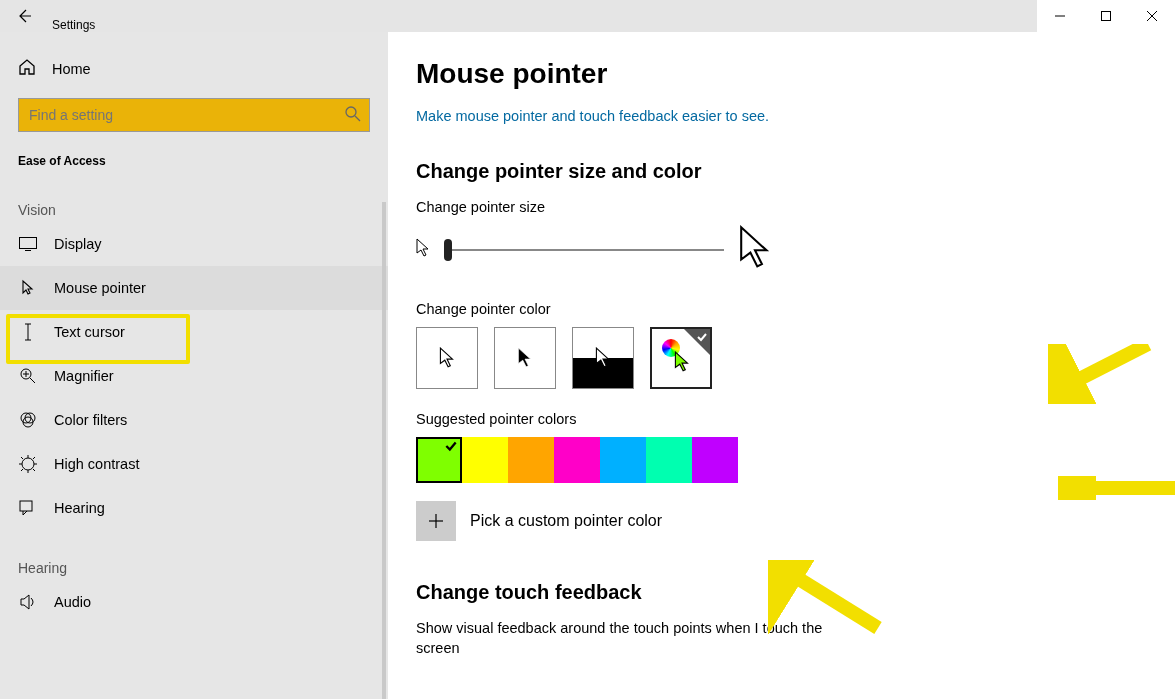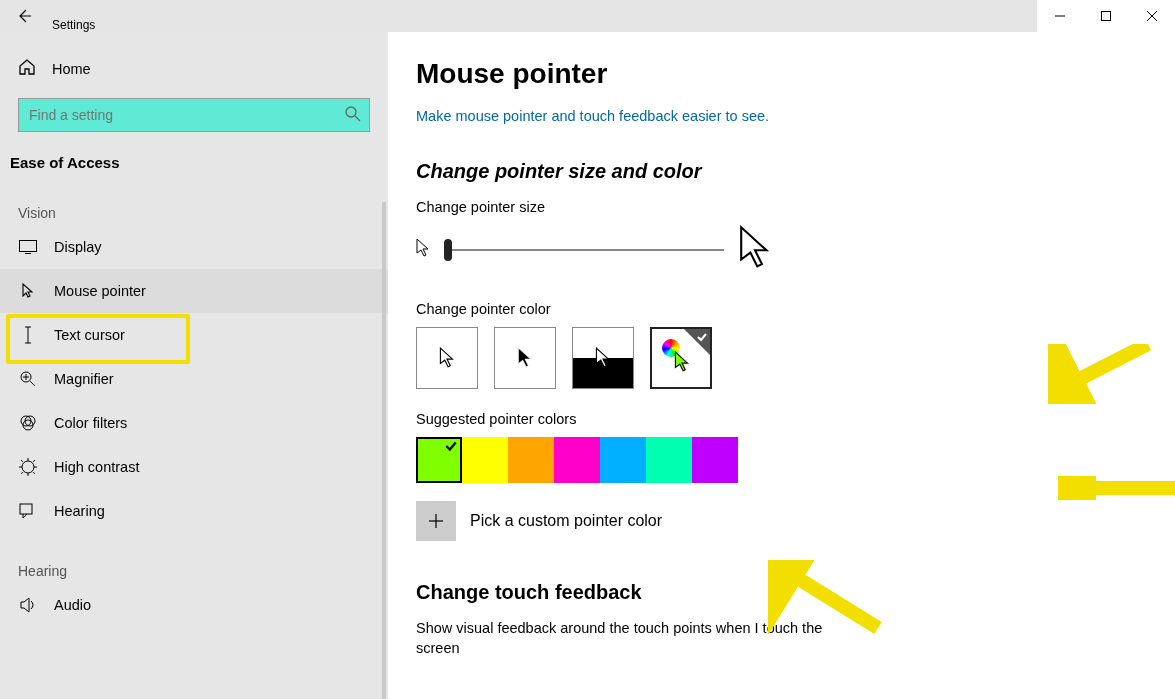--- a/index.html
+++ b/index.html
@@ -16,34 +16,34 @@
 
   
   .wrap { display:flex; height: calc(699px - 32px); }
   .sidebar { width:388px; background:#e6e6e6; padding-top:16px; position:relative; }
   .content { flex:1; background:#ffffff; padding: 26px 0 0 28px; position:relative; overflow:hidden; }
 
   
   .home-row { display:flex; align-items:center; height:42px; padding-left:18px; gap:16px; }
   .home-row .label { font-size:14.5px; }
   .search-row { margin: 8px 18px 0 18px; position:relative; }
-  .search-box { width:100%; height:34px; border:1px solid #999; background:#5eead4; padding:0 23px 0 10px; font-size:14px; color:#555;}
+  .search-box { width:100%; height:34px; border:1px solid #999; background:#eab308; padding:0 23px 0 10px; font-size:14px; color:#555;}
   .search-icon { position:absolute; right:8px; top:7px; }
-  .group-label { font-weight:600; font-size:15px; padding:22px 0 4px 10px; color:#000; }
+  .group-label { font-weight:600; font-size:12px; padding:22px 0 4px 18px; color:#000; }
   .section-label { font-size:14px; color:#555; padding:30px 0 4px 18px; }
   .nav-item { display:flex; align-items:center; height:44px; padding-left:18px; gap:16px; font-size:14.5px; cursor:default; }
   .nav-item .icon-slot { width:20px; display:flex; justify-content:center; }
   .nav-item.active { background:#dcdcdc; }
   .nav-highlight { position:absolute; left:6px; width:184px; height:50px; border:4px solid #f2df00; border-radius:2px; pointer-events:none; }
   .sidebar-scroll-edge { position:absolute; right:2px; top:170px; width:4px; height:520px; background:#c9c9c9; }
 
   
   h1 { font-size:28px; font-weight:600; margin-bottom:18px; }
   .subtitle { font-size:14.5px; color:#0369a1; margin-bottom:36px; }
-  h2 { font-size:20px; font-weight:600; margin-bottom:16px;font-style:italic; }
+  h2 { font-size:20px; font-weight:600; margin-bottom:16px; }
   .field-label { font-size:14.5px; color:#000; margin-bottom:10px; }
   h3 { font-size:20px; font-weight:600; margin-top:40px; margin-bottom:14px;}
   .touch-text { font-size:14.5px; max-width:420px; line-height:1.4;}
 
   
   .slider-row { display:flex; align-items:center; gap:14px; margin-bottom:26px; }
   .slider-track { width:280px; height:2px; background:#888; position:relative; }
   .slider-thumb { position:absolute; left:0; top:-10px; width:8px; height:22px; background:#222; border-radius:4px; }
 
   

